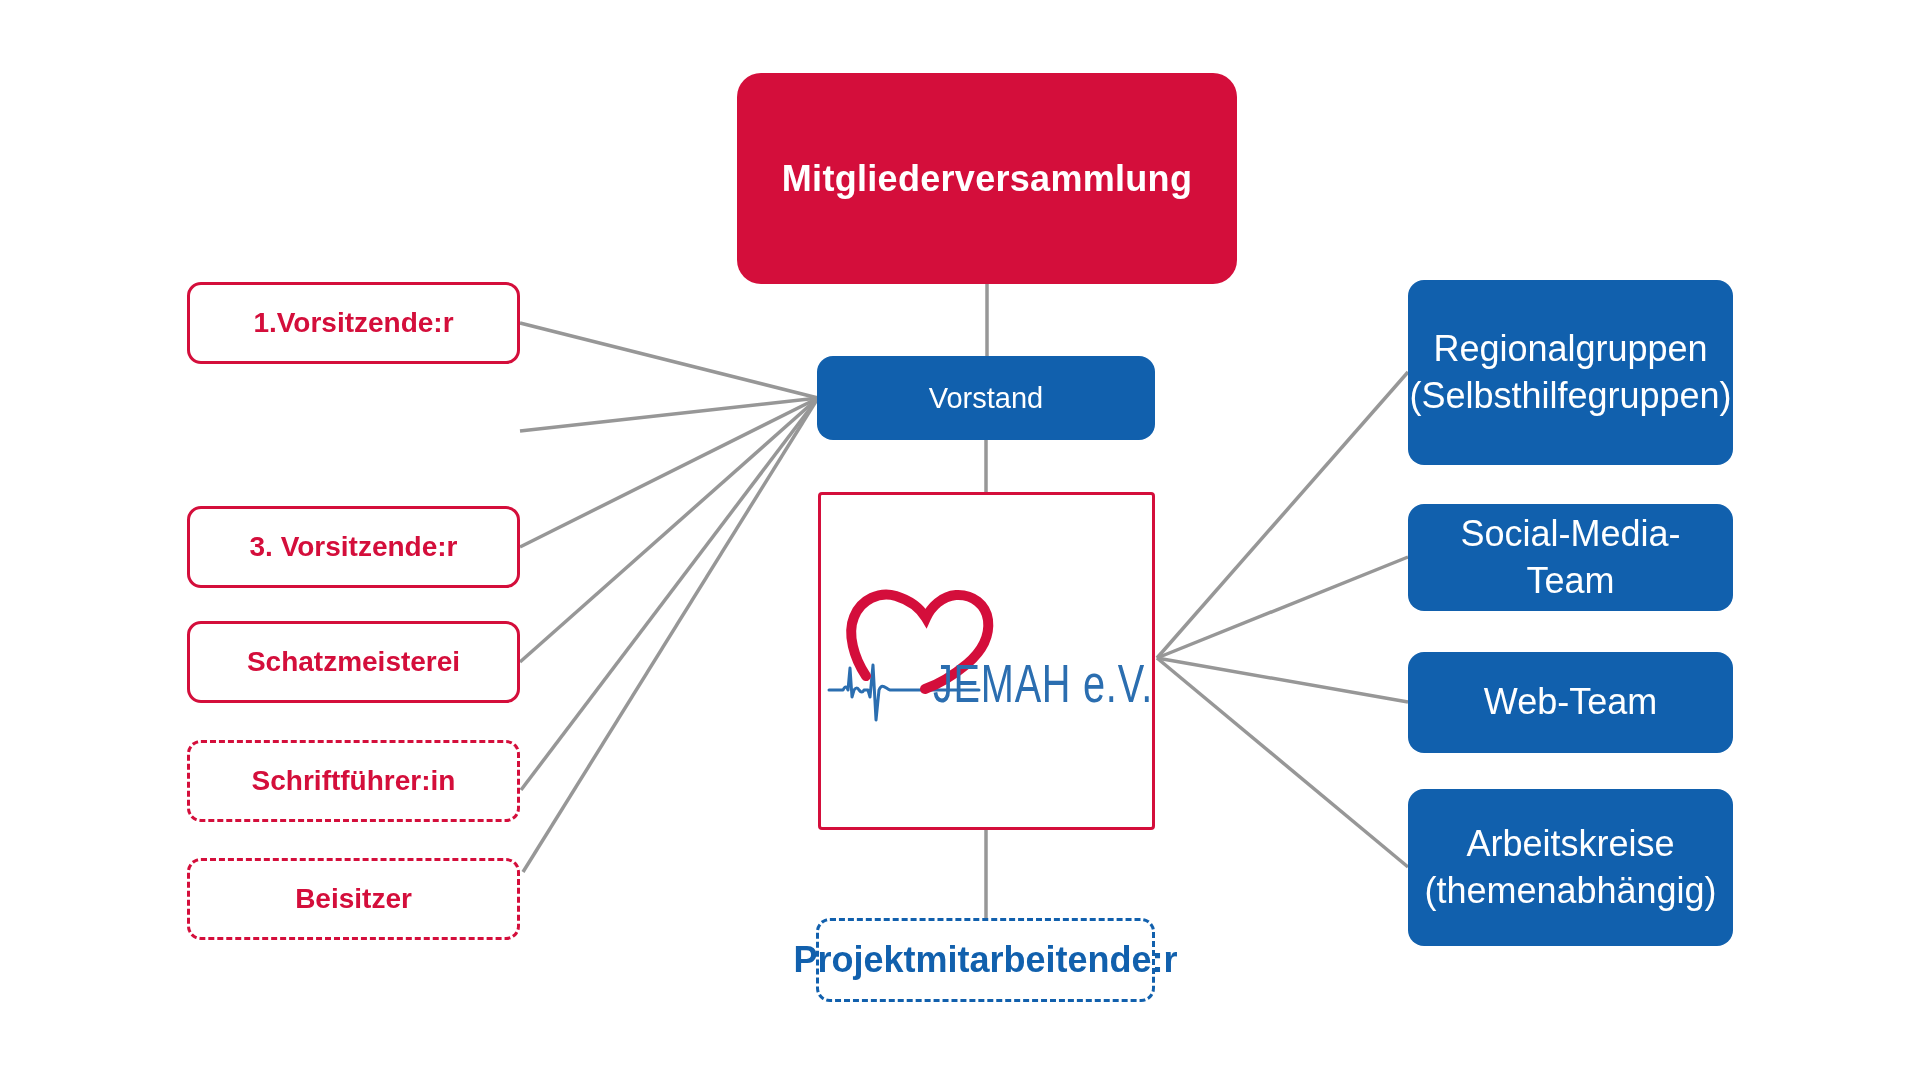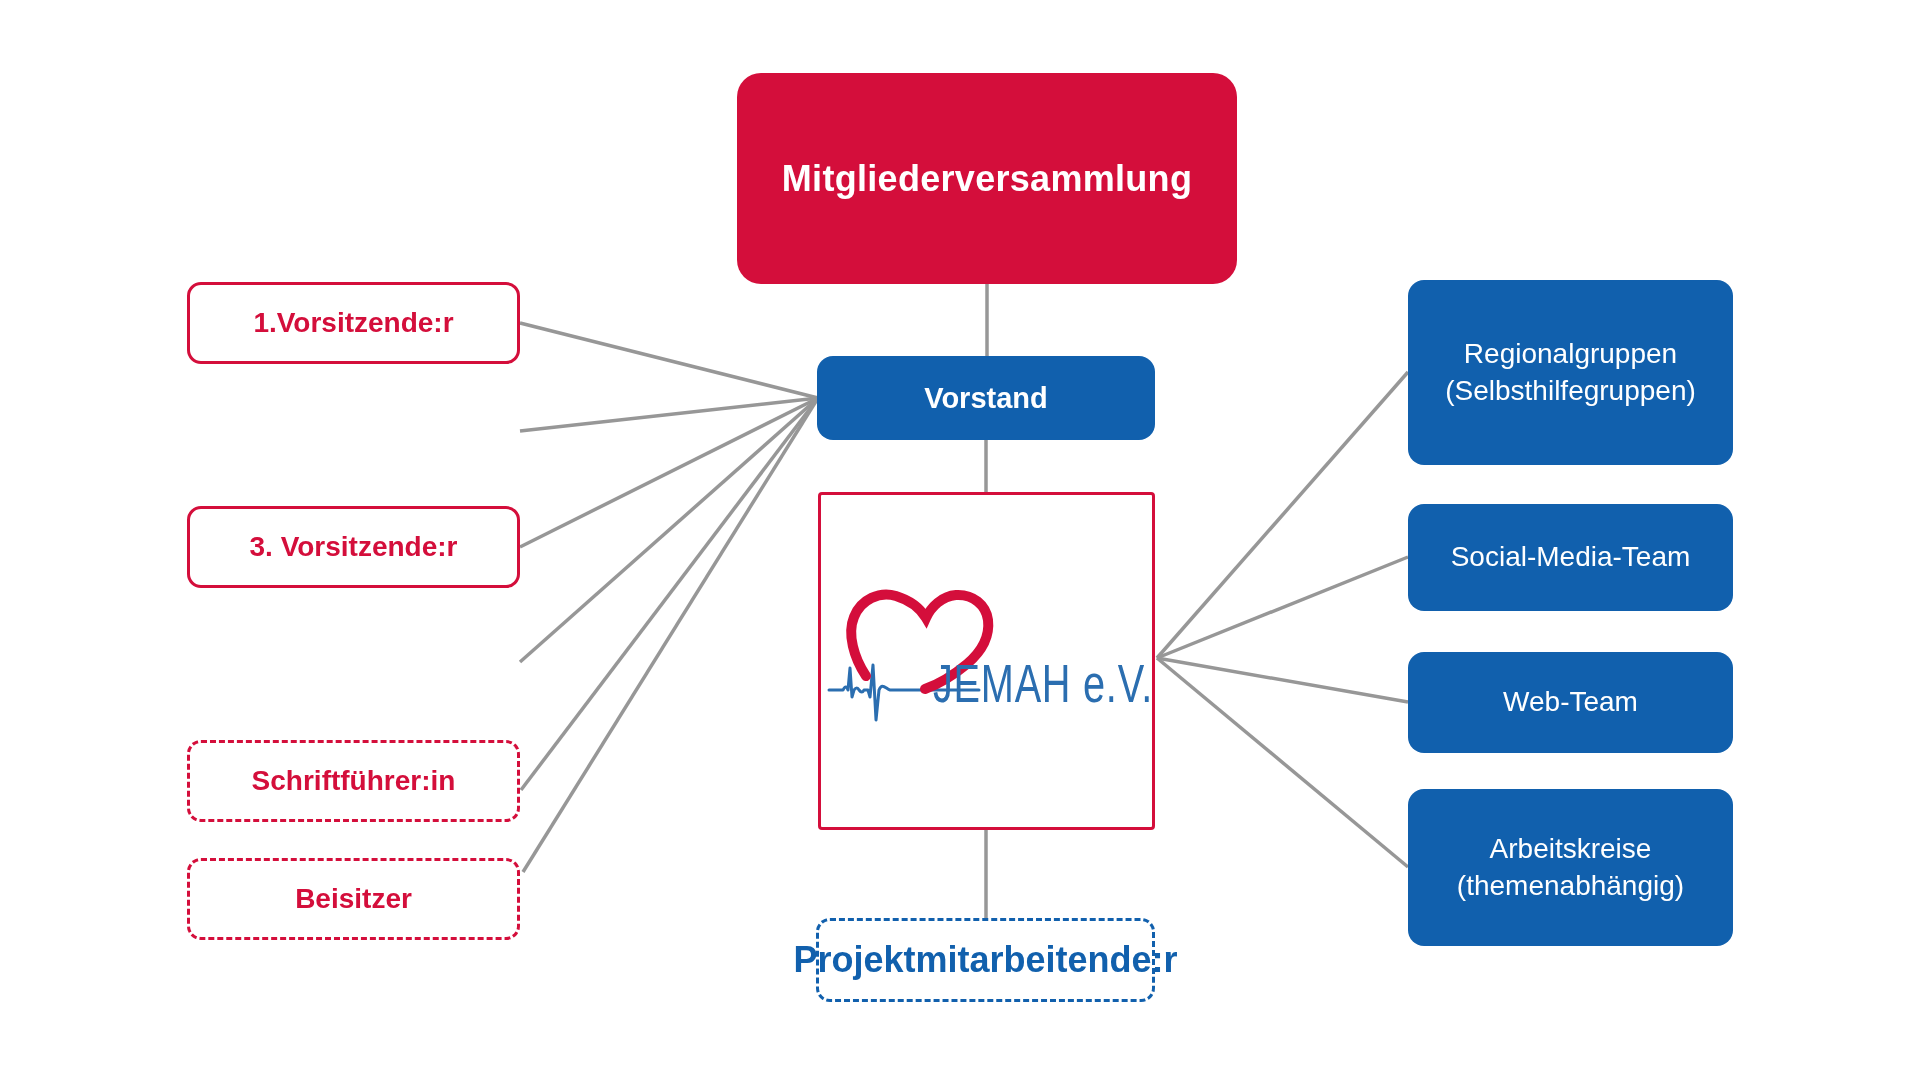--- a/index.html
+++ b/index.html
@@ -31,25 +31,25 @@
   }
   
   .blue-solid {
     background: #1160AD;
     color: #ffffff;
     border-radius: 16px;
   }
   .board {
     left: 817px; top: 356px; width: 338px; height: 84px;
     font-size: 29px;
-    font-weight: bold;
+    font-weight: normal;
   }
   .team {
     left: 1408px; width: 325px;
-    font-size: 28px;
+    font-size: 36px;
     font-weight: 400;
     line-height: 1.3;
     padding: 0 18px;
   }
   
   .jemah {
     left: 818px; top: 492px; width: 337px; height: 338px;
     background: #ffffff;
     border: 3px solid #D40E3B;
     border-radius: 4px;
@@ -131,20 +131,23 @@
   <div class="box project">
     <span>Projektmitarbeitende:r</span>
   </div>
 
   <div class="box role" style="top:282px">
     <span>1.Vorsitzende:r</span>
   </div>
   <div class="box role" style="top:506px">
     <span>3. Vorsitzende:r</span>
   </div>
+  <div class="box role" style="top:621px">
+    <span>Schatzmeisterei</span>
+  </div>
   <div class="box role dashed" style="top:740px">
     <span>Schriftführer:in</span>
   </div>
   <div class="box role dashed" style="top:858px">
     <span>Beisitzer</span>
   </div>
 
   <div class="box blue-solid team" style="top:280px;height:185px">
     <span>Regionalgruppen (Selbsthilfegruppen)</span>
   </div>

